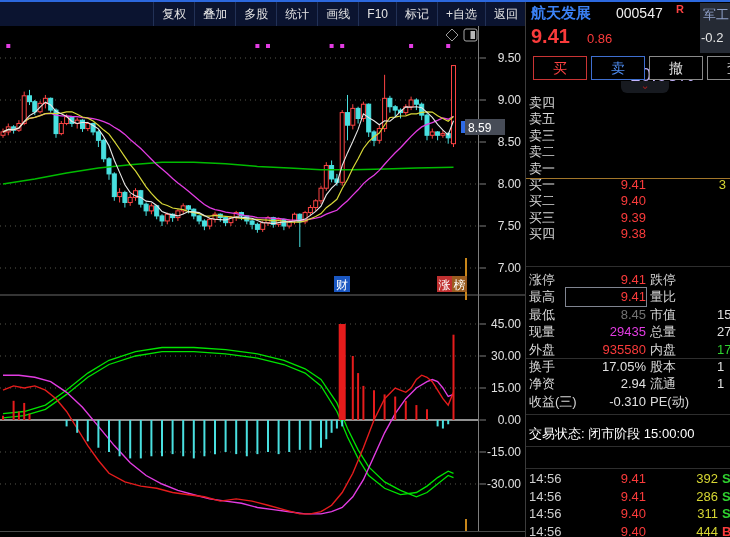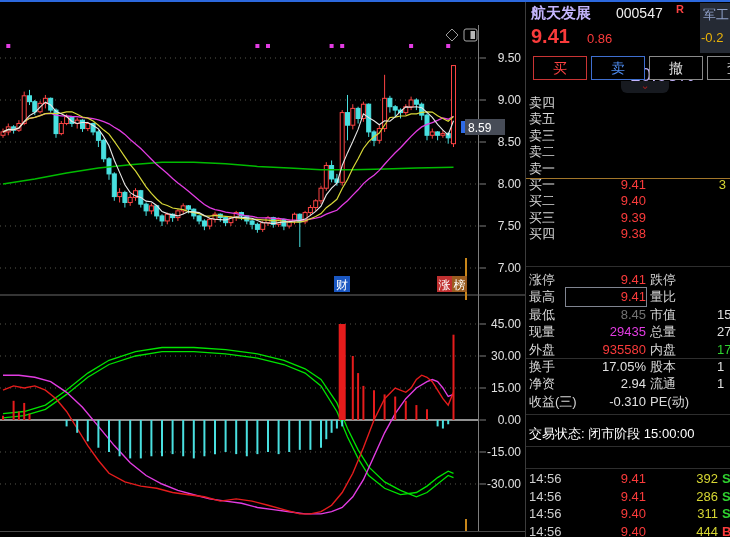--- a/index.html
+++ b/index.html
@@ -10,26 +10,26 @@
            display:flex;align-items:stretch;z-index:5;box-sizing:border-box;}
   .tb-spacer{width:203px;border-right:1px solid #223156;}
   .tb-btn{display:flex;align-items:center;padding:0 8px;color:#e4e4e4;font-size:12px;
           border-right:1px solid #223156;cursor:default;white-space:nowrap;}
   .chart-svg{position:absolute;left:0;top:0;z-index:1;}
   
   .panel{position:absolute;left:525px;top:0;width:205px;height:537px;background:#000;
          border-left:1px solid #3c3c3c;box-sizing:border-box;z-index:6;overflow:hidden;
          font-size:13px;color:#d8d8d8;}
   .abs{position:absolute;}
-  .q-name{left:5px;top:4px;color:#c4b5fd;font-weight:bold;font-size:15px;}
+  .q-name{left:5px;top:4px;color:#3b82f6;font-weight:bold;font-size:15px;}
   .q-code{left:90px;top:5px;color:#f0f0f0;font-size:14px;}
   .q-flag{left:150px;top:3px;color:#fb4242;font-size:11px;font-weight:bold;}
   .sectorbox{left:174px;top:3px;width:31px;height:50px;background:#252a34;}
   .sector-name{position:absolute;left:3px;top:3px;color:#8fa0c8;font-size:13px;white-space:nowrap;}
-  .sector-chg{position:absolute;left:1px;top:27px;color:#eab308;font-size:13px;white-space:nowrap;}
+  .sector-chg{position:absolute;left:1px;top:27px;color:#e5e5e5;font-size:13px;white-space:nowrap;}
   .q-price{left:5px;top:25px;color:#fa3b3b;font-size:20px;font-weight:bold;}
   .q-chg{left:61px;top:31px;color:#fa3b3b;font-size:13px;}
   .q-pct{left:104px;top:31px;color:#c4b5fd;font-size:19px;margin-top:33px;}
   .tbtns{left:0;top:56px;width:205px;height:24px;}
   .tbtn{position:absolute;top:0;width:52px;height:22px;line-height:22px;text-align:center;
         font-size:14px;background:#000;border:1px solid #777;}
   .chev-tab{left:95px;top:81px;width:48px;height:12px;background:#171a20;
             border-radius:0 0 6px 6px;text-align:center;line-height:8px;color:#9c2020;font-size:11px;}
   .ob{left:0;top:95px;width:205px;}
   .ob-row,.st-row,.tr-row{position:relative;width:205px;}
@@ -346,20 +346,34 @@
       <text x="342" y="289" fill="#fff" font-size="12" text-anchor="middle" font-family="Liberation Sans, DejaVu Sans, sans-serif">财</text>
       <rect x="437" y="276" width="15" height="16" fill="#c03030"></rect>
       <text x="444.5" y="289" fill="#fff" font-size="12" text-anchor="middle" font-family="Liberation Sans, DejaVu Sans, sans-serif">涨</text>
       <rect x="452" y="276" width="15" height="16" fill="#9a5c20"></rect>
       <text x="459.5" y="289" fill="#fff" font-size="12" text-anchor="middle" font-family="Liberation Sans, DejaVu Sans, sans-serif">榜</text>
       <polygon points="452,29 458,35 452,41 446,35" fill="none" stroke="#999"></polygon>
       <rect x="464" y="29" width="13" height="12" rx="2" fill="none" stroke="#a8a8a8"></rect>
       <rect x="470.5" y="31" width="4.5" height="8" fill="#b8b8b8"></rect>
     </svg>
 
+  <div class="toolbar">
+    <div class="tb-spacer"></div>
+    <span id="tb-buttons" style="display:flex;">
+        <span class="tb-btn">复权</span>
+        <span class="tb-btn">叠加</span>
+        <span class="tb-btn">多股</span>
+        <span class="tb-btn">统计</span>
+        <span class="tb-btn">画线</span>
+        <span class="tb-btn">F10</span>
+        <span class="tb-btn">标记</span>
+        <span class="tb-btn">+自选</span>
+        <span class="tb-btn">返回</span>
+      </span>
+  </div>
 
   <div class="panel">
     <div class="abs q-name">航天发展</div>
     <div class="abs q-code">000547</div>
     <div class="abs q-flag">R</div>
     <div class="abs sectorbox">
       <div class="sector-name">军工</div>
       <div class="sector-chg">-0.2</div>
     </div>
     <div class="abs q-price">9.41</div>

